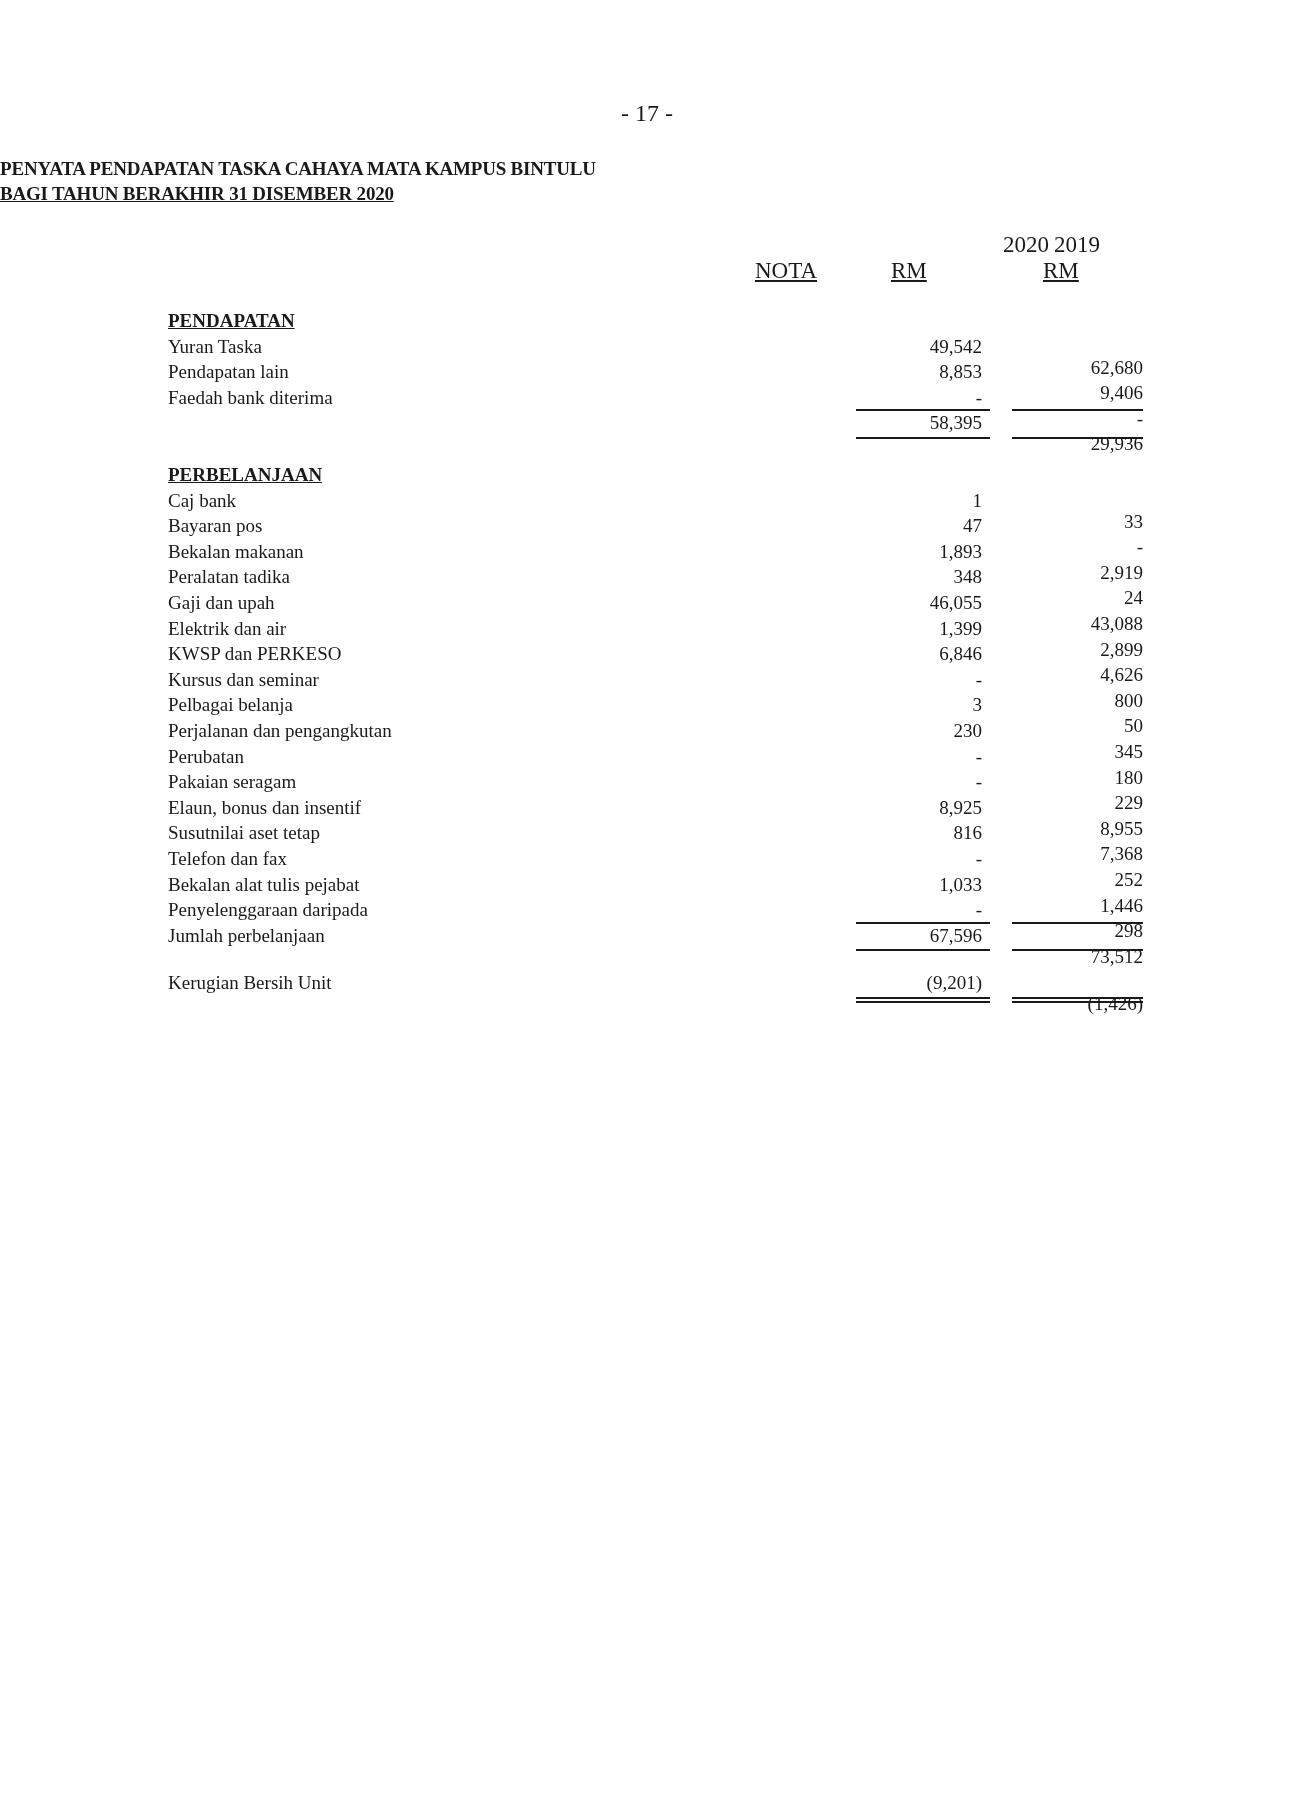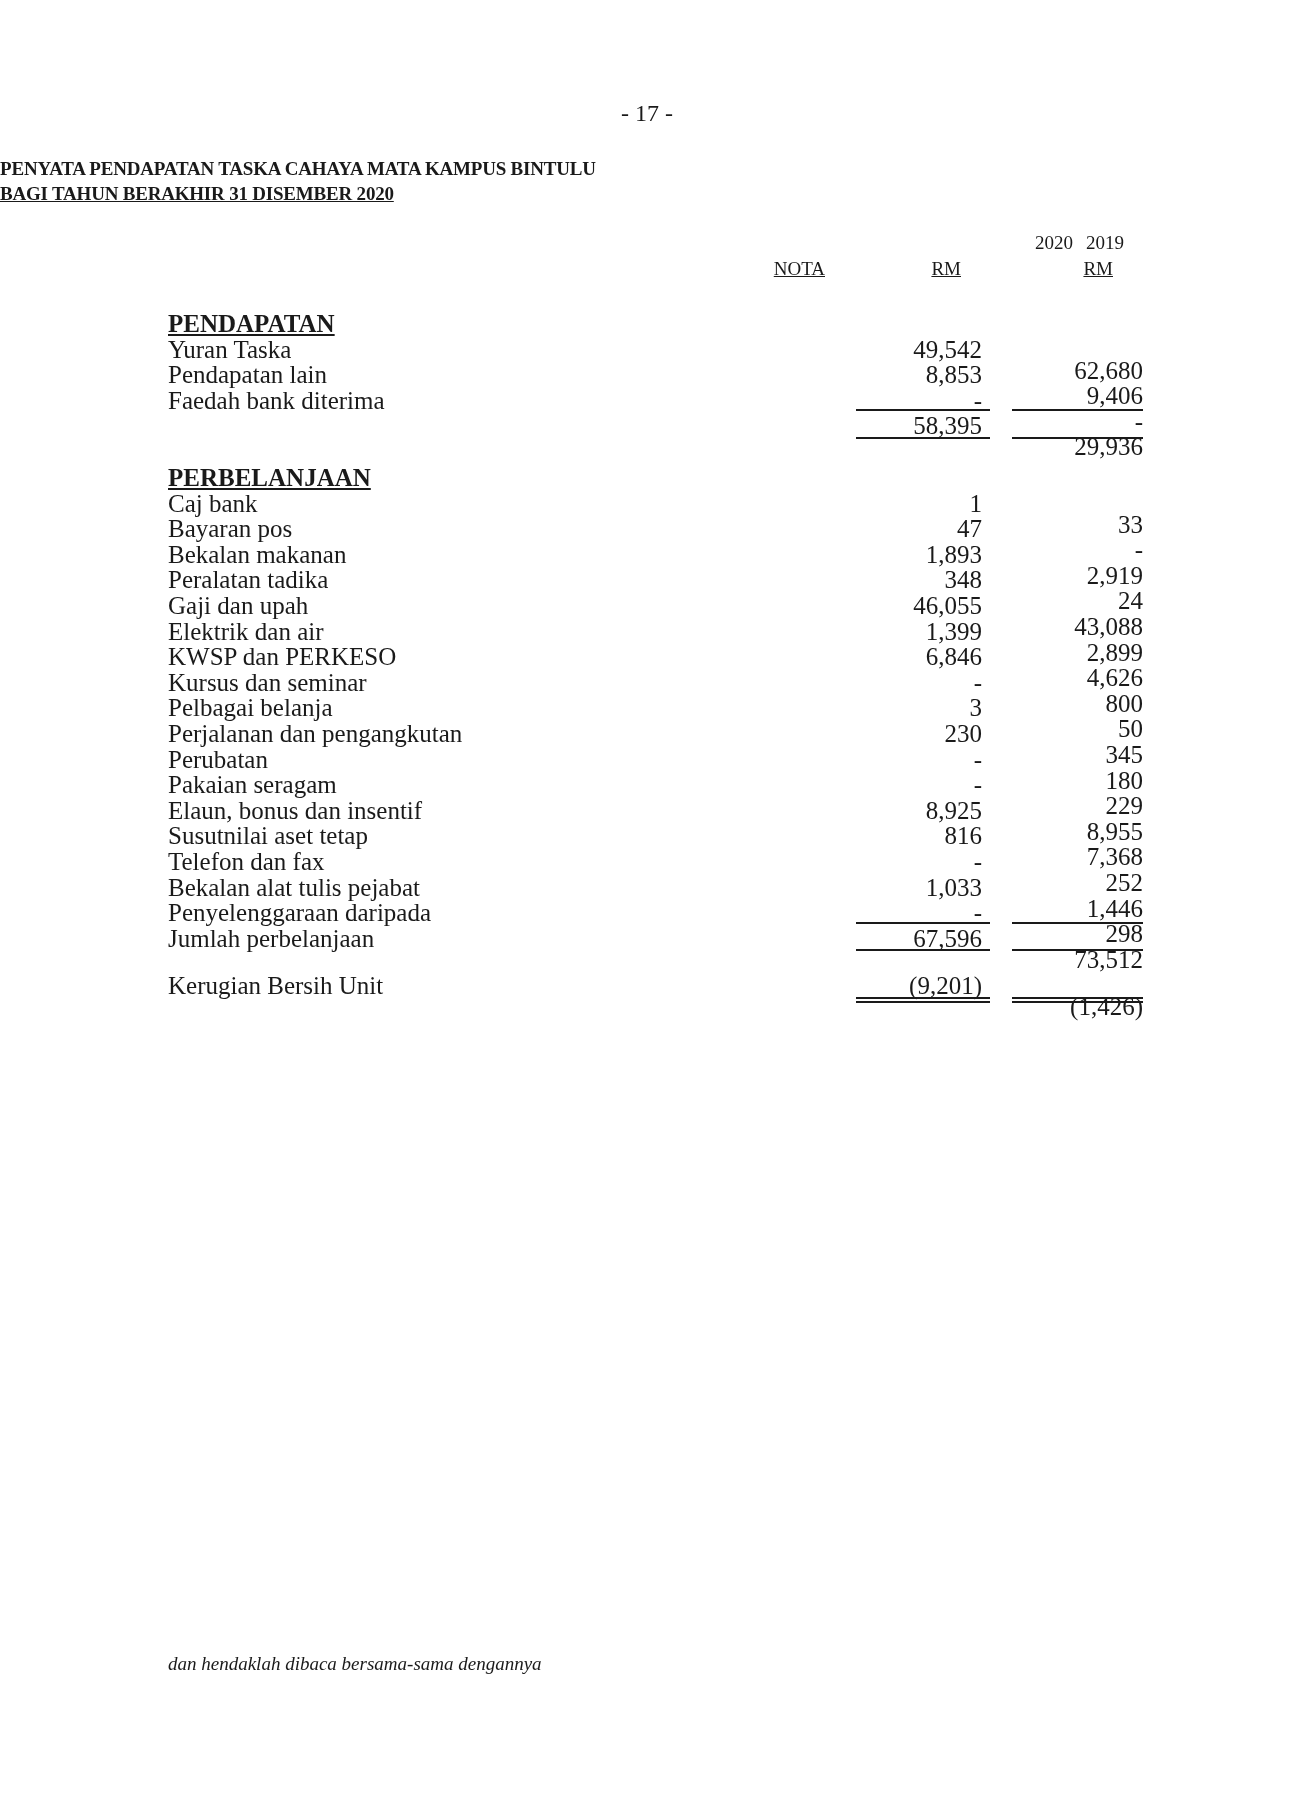--- a/index.html
+++ b/index.html
@@ -2,23 +2,23 @@
 <html><head>
 <meta charset="utf-8">
 <style>
   html, body { margin: 0; padding: 0; background: #ffffff; }
   body { width: 1294px; height: 1800px; position: relative; overflow: hidden;
          font-family: "Liberation Serif", "DejaVu Serif", serif; color: #1a1a1a; }
   .page-num { position: absolute; top: 100px; left: 0; width: 1294px; text-align: center; font-size: 24px; }
   .title { position: absolute; left: 0; width: 1294px; text-align: left; font-weight: bold; font-size: 19px; letter-spacing: -0.2px; }
   .title1 { top: 158px; }
   .title2 { top: 183px; text-decoration: underline; }
-  .hdr { position: absolute; font-size: 19px; text-align: right; }
+  .hdr { position: absolute; font-size: 23px; text-align: left; }
   .u { text-decoration: underline; }
-  .row { position: absolute; left: 168px; width: 975px; height: 26px; font-size: 25px; }
+  .row { position: absolute; left: 168px; width: 975px; height: 26px; font-size: 19px; }
   .row .label { position: absolute; left: 0; top: 0; white-space: nowrap; }
   .row .v1 { position: absolute; right: 161px; top: 0; text-align: right; width: 130px; }
   .row .v2 { position: absolute; right: 0; top: 0; text-align: right; width: 130px; margin-top: 21px; }
   .section { font-weight: bold; text-decoration: underline; }
   .line { position: absolute; height: 0; border-top: 2px solid #1a1a1a; }
   .footnote { position: absolute; left: 168px; top: 1650px; font-style: italic; font-size: 19px; line-height: 28px; }
 </style>
 </head>
 <body>
 
@@ -162,14 +162,13 @@
       <span class="v1">(9,201)</span>
       <span class="v2">(1,426)</span>
     </div>
     <div class="line" style="left: 856px; width: 134px; top: 996.76px;"></div>
     <div class="line" style="left: 1012px; width: 131px; top: 996.76px;"></div>
     <div class="line" style="left: 856px; width: 134px; top: 1000.76px;"></div>
     <div class="line" style="left: 1012px; width: 131px; top: 1000.76px;"></div>
   </div>
 
 <div class="footnote">
-  <div>dan hendaklah dibaca bersama-sama dengannya</div>
 </div>
 
 </body></html>

